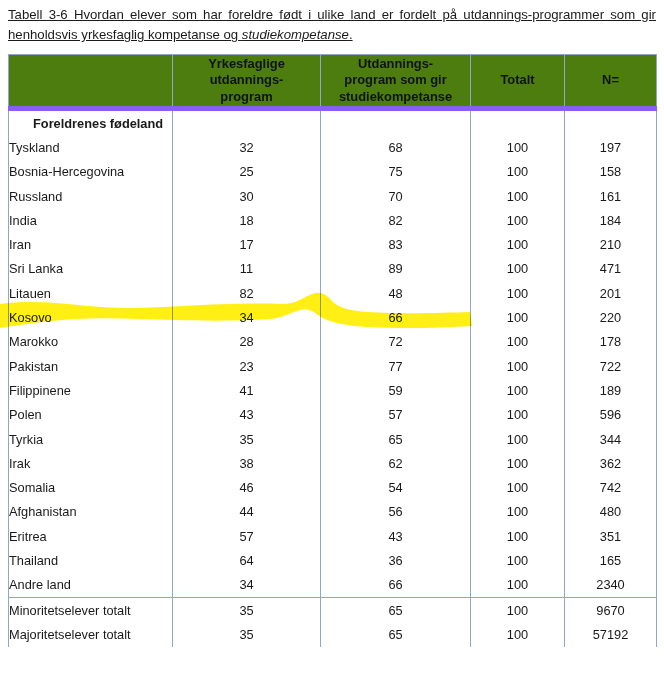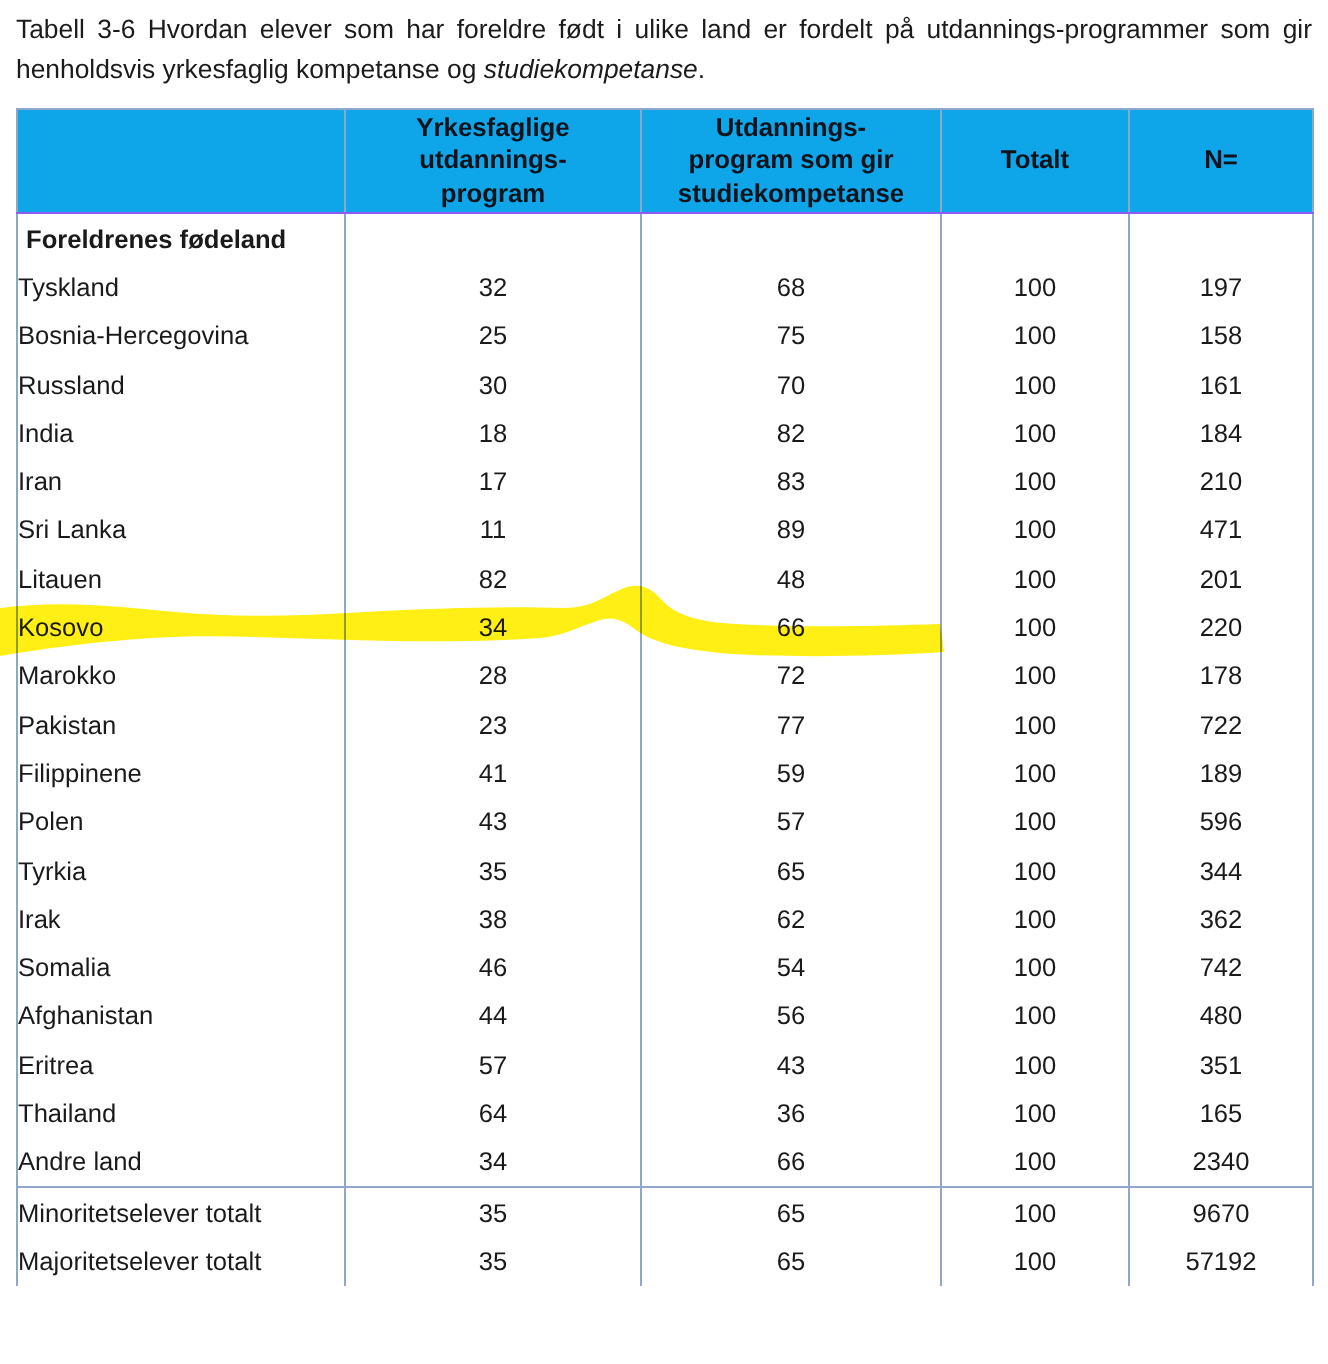--- a/index.html
+++ b/index.html
@@ -20,20 +20,21 @@
   #caption {
     position: absolute;
     left: 8px;
     top: 5px;
     width: 648px;
     font-size: 13.2px;
     line-height: 20px;
     text-align: justify;
     text-justify: inter-word;
     color: #1b1b1b;
+    text-decoration: underline;
   }
   #caption .italic { font-style: italic; }
 
   
   #table-wrap {
     position: absolute;
     left: 8px;
     top: 54px;
     width: 648px;
   }
@@ -51,46 +52,46 @@
 
   table.tbl th, table.tbl td {
     border-left: 1px solid #8fa8c8;
     border-right: 1px solid #8fa8c8;
     padding: 0;
     vertical-align: middle;
   }
 
   
   thead th {
-    background: #0ea5e9;
+    background: #4d7c0f;
     color: #10131a;
     font-weight: bold;
     font-size: 12.9px;
     line-height: 16.2px;
     text-align: center;
     vertical-align: bottom;
     padding-bottom: 4px;
     height: 51px;
     border-top: 1px solid #8fa8c8;
-    border-bottom: 1px solid #8b5cf6;
+    border-bottom: 5px solid #8b5cf6;
   }
   thead th.blank { vertical-align: bottom; }
 
   
   tbody tr { height: 24.3px; }
   tbody td { height: 24.3px; }
 
   td.lbl {
     text-align: left;
     padding-left: 14px;
     white-space: nowrap;
   }
   td.lbl.grp {
     font-weight: bold;
-    padding-left: 4px;
+    padding-left: 24px;
   }
   td.lbl.sum {
     padding-left: 0;
   }
   td.num {
     text-align: center;
   }
 
   tr.rule-above > td { border-top: 1px solid #8fa8c8; }
 

